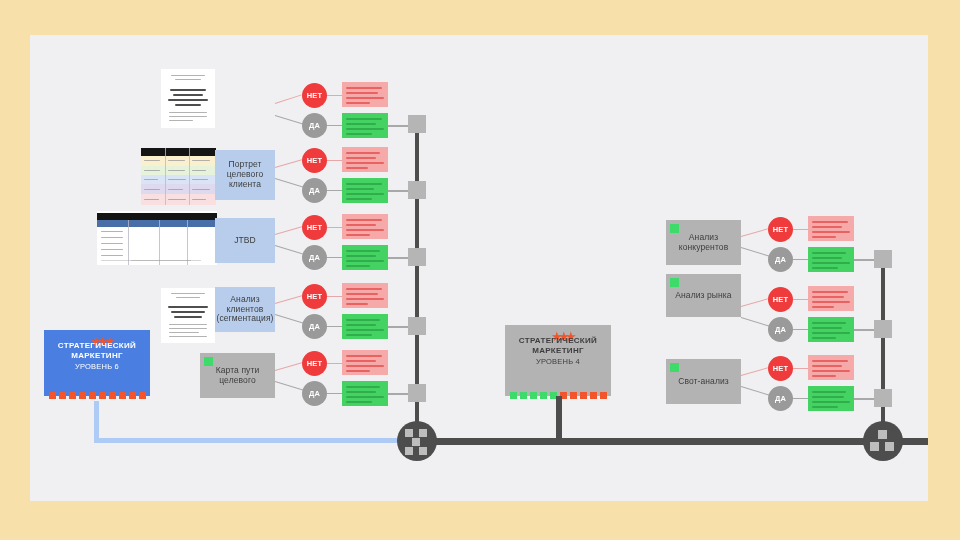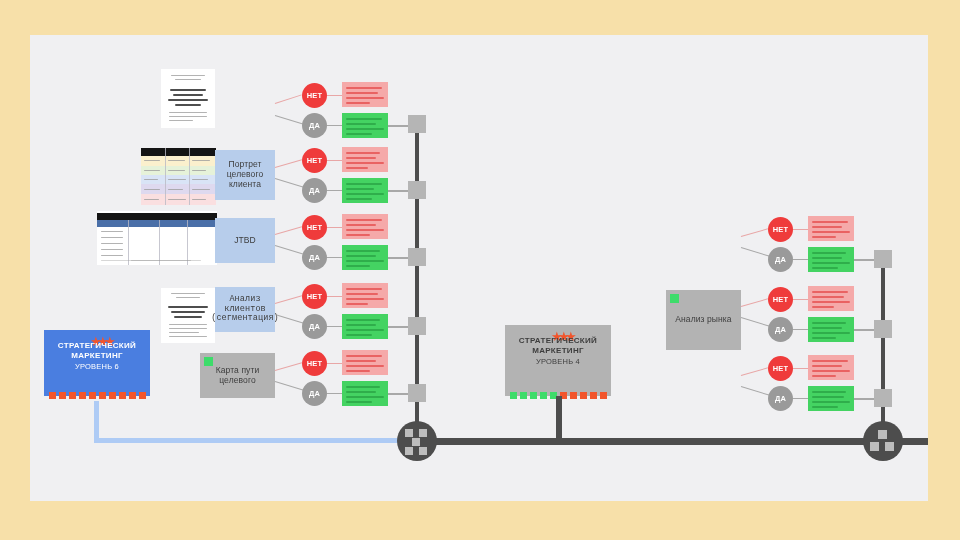--- a/index.html
+++ b/index.html
@@ -168,21 +168,21 @@
 
 
     <div class="node node-blue" style="left:185px;top:115px;width:60px;height:50px;">
       <span class="node-label wrap">Портрет целевого клиента</span>
     </div>
 
     <div class="node node-blue" style="left:185px;top:183px;width:60px;height:45px;">
       <span class="node-label">JTBD</span>
     </div>
 
-    <div class="node node-blue" style="left:185px;top:252px;width:60px;height:45px;font-family:Liberation Mono, monospace;">
+    <div class="node node-blue" style="left:185px;top:252px;width:60px;height:45px;">
       <span class="node-label wrap" style="width:86px;">Анализ клиентов (сегментация)</span>
     </div>
 
     <div class="node node-gray" style="left:170px;top:318px;width:75px;height:45px;">
       <span class="corner-dot"></span>
       <span class="node-label wrap">Карта пути целевого</span>
     </div>
 
     <div class="wire-red" style="left:245px;top:68px;width:28px;height:1.2px;transform:rotate(-18deg);transform-origin:left center;"></div>
     <div class="wire" style="left:245px;top:80px;width:30px;height:1.2px;transform:rotate(17deg);transform-origin:left center;"></div>
@@ -304,23 +304,31 @@
     </div>
     <div class="wire" style="left:358px;top:358px;width:30px;height:1.6px;"></div>
 
     <div class="bus" style="left:385px;top:86px;width:4px;height:325px;"></div>
     <div class="jsq" style="left:378px;top:80px;"></div>
     <div class="jsq" style="left:378px;top:146px;"></div>
     <div class="jsq" style="left:378px;top:213px;"></div>
     <div class="jsq" style="left:378px;top:282px;"></div>
     <div class="jsq" style="left:378px;top:349px;"></div>
 
-    <div class="node node-gray" style="left:636px;top:255px;width:75px;height:60px;">
+    <div class="node node-gray" style="left:636px;top:185px;width:75px;height:45px;">
+      <span class="corner-dot"></span>
+      <span class="node-label wrap">Анализ конкурентов</span>
+    </div>
+    <div class="node node-gray" style="left:636px;top:239px;width:75px;height:43px;">
       <span class="corner-dot"></span>
       <span class="node-label wrap">Анализ рынка</span>
+    </div>
+    <div class="node node-gray" style="left:636px;top:324px;width:75px;height:45px;">
+      <span class="corner-dot"></span>
+      <span class="node-label wrap">Свот-анализ</span>
     </div>
 
     <div class="wire-red" style="left:711px;top:201px;width:28px;height:1.2px;transform:rotate(-16deg);transform-origin:left center;"></div>
     <div class="wire" style="left:711px;top:212px;width:30px;height:1.2px;transform:rotate(17deg);transform-origin:left center;"></div>
     <div class="circle c-no" style="left:738px;top:182px;">
       <span>НЕТ</span>
     </div>
     <div class="circle c-yes" style="left:738px;top:212px;">
       <span>ДА</span>
     </div>

